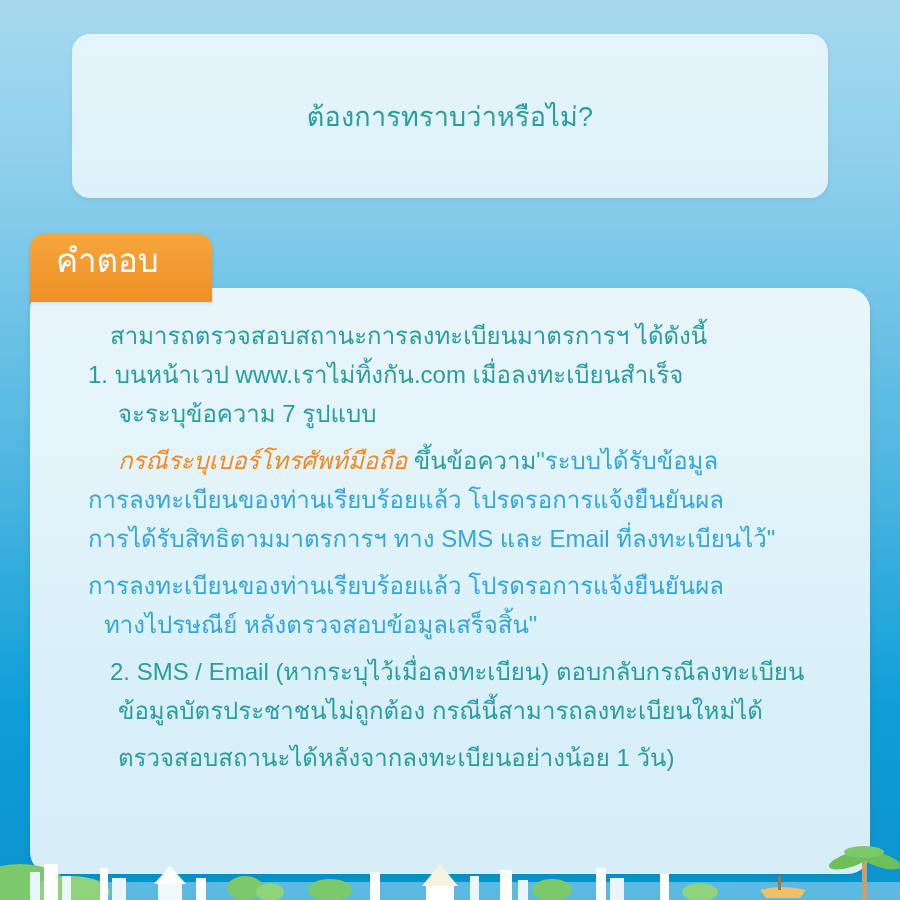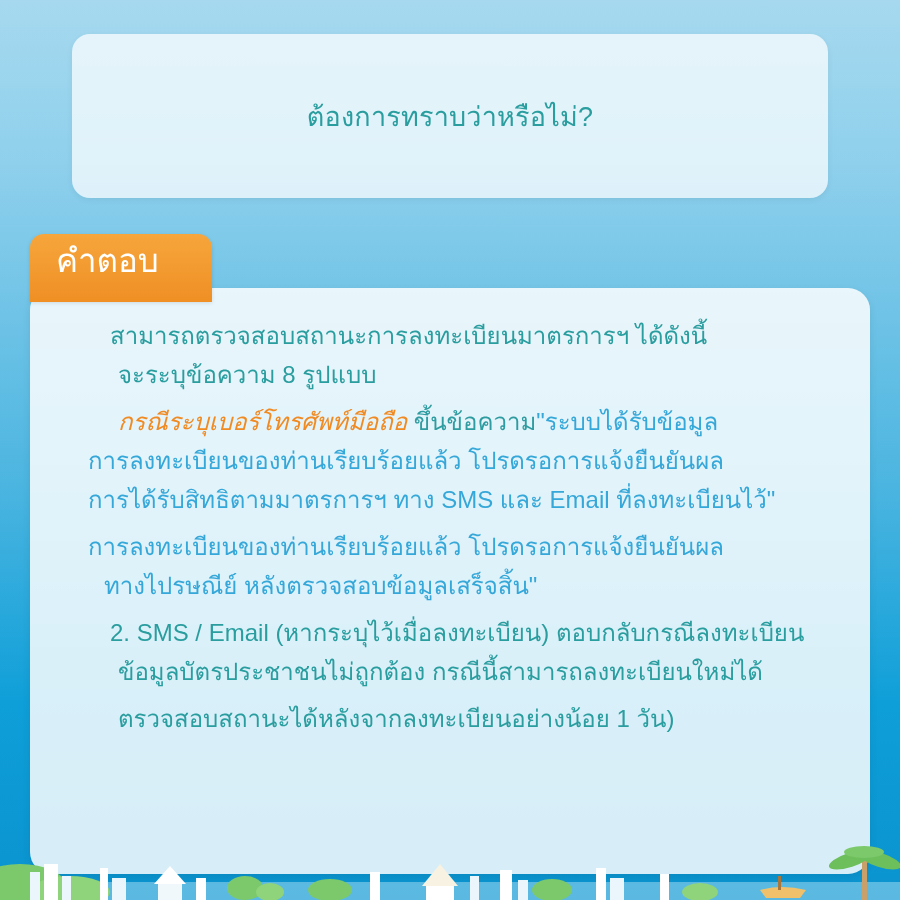--- a/index.html
+++ b/index.html
@@ -103,21 +103,25 @@
 
   <div class="answer-tab">
     <span>คำตอบ</span>
   </div>
 
   <div class="answer-card">
     <div class="answer-body">
 
       <div class="line t-teal indent-2">สามารถตรวจสอบสถานะการลงทะเบียนมาตรการฯ ได้ดังนี้</div>
 
-      <div class="line t-teal indent-3">จะระบุข้อความ 8 รูปแบบ</div>
+      <div class="line t-teal indent-1">
+        <span>1.</span>
+        <span>บนหน้าเวป www.เราไม่ทิ้งกัน.com เมื่อลงทะเบียนสำเร็จ</span>
+      </div>
+      <div class="line t-teal indent-3">จะระบุข้อความ 7 รูปแบบ</div>
 
       <div class="gap-sm"></div>
 
       <div class="line indent-3">
         <span class="t-orange">กรณีระบุเบอร์โทรศัพท์มือถือ</span>
         <span class="t-dkteal">ขึ้นข้อความ</span><span class="t-blue">"ระบบได้รับข้อมูล</span>
       </div>
       <div class="line t-blue indent-1">การลงทะเบียนของท่านเรียบร้อยแล้ว โปรดรอการแจ้งยืนยันผล</div>
       <div class="line t-blue indent-1">การได้รับสิทธิตามมาตรการฯ ทาง SMS และ Email ที่ลงทะเบียนไว้"</div>
 

